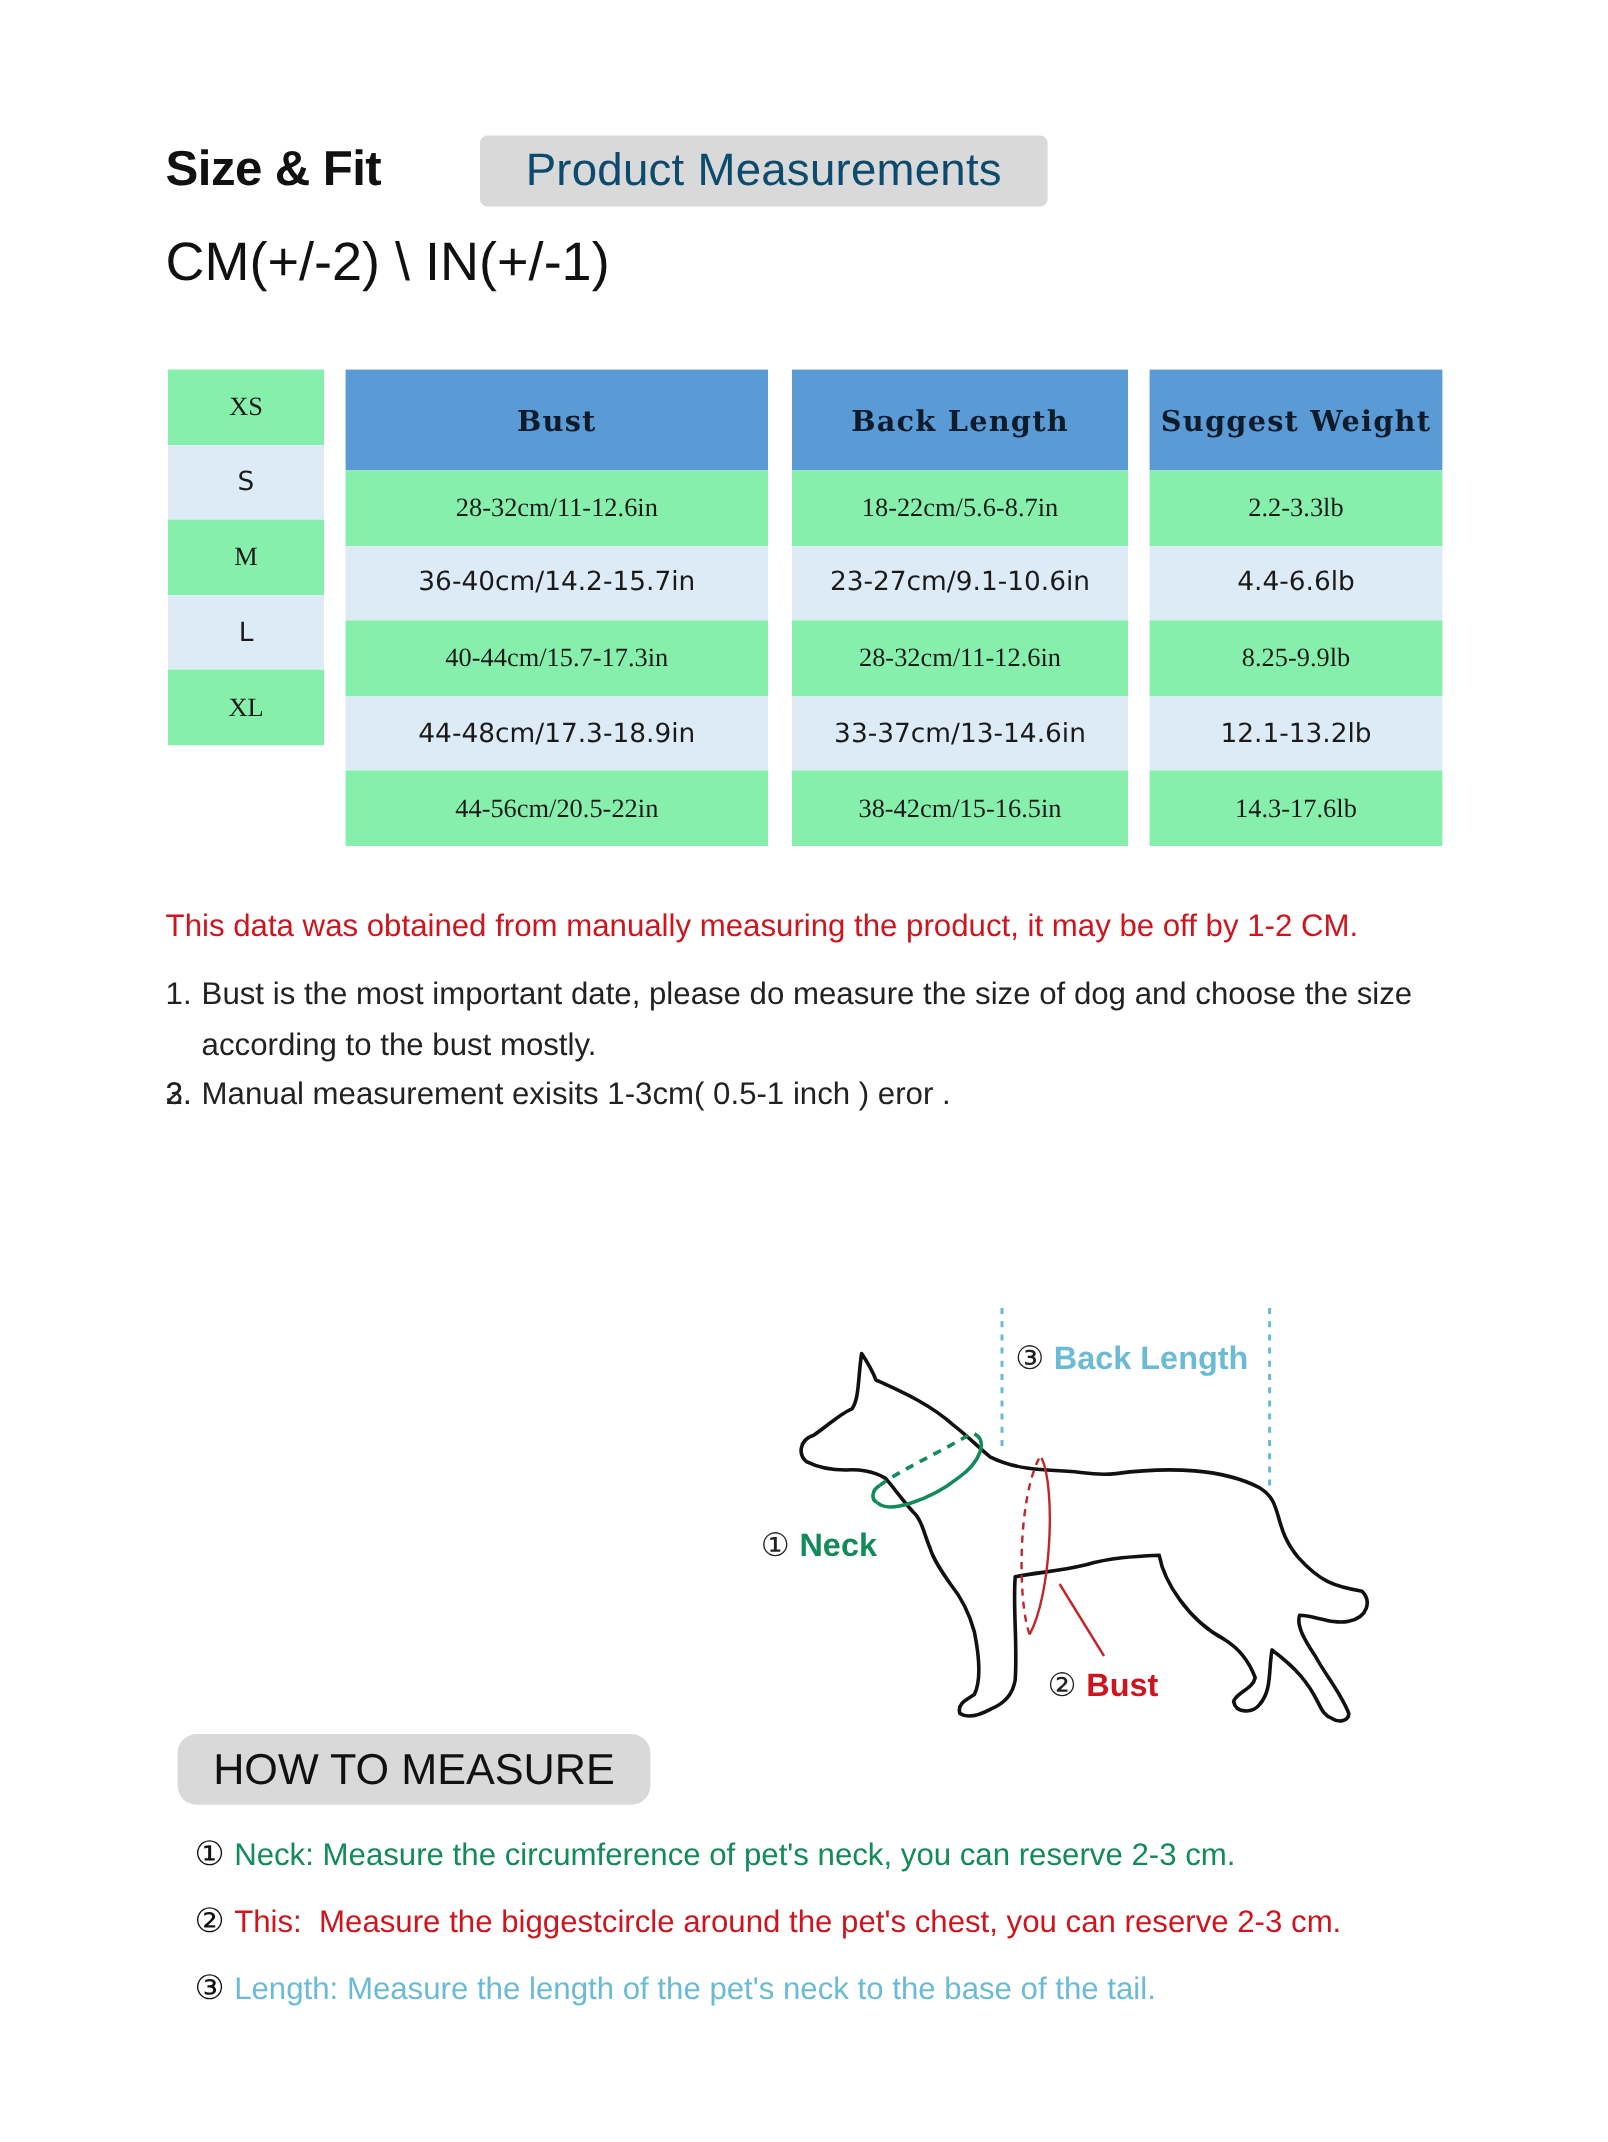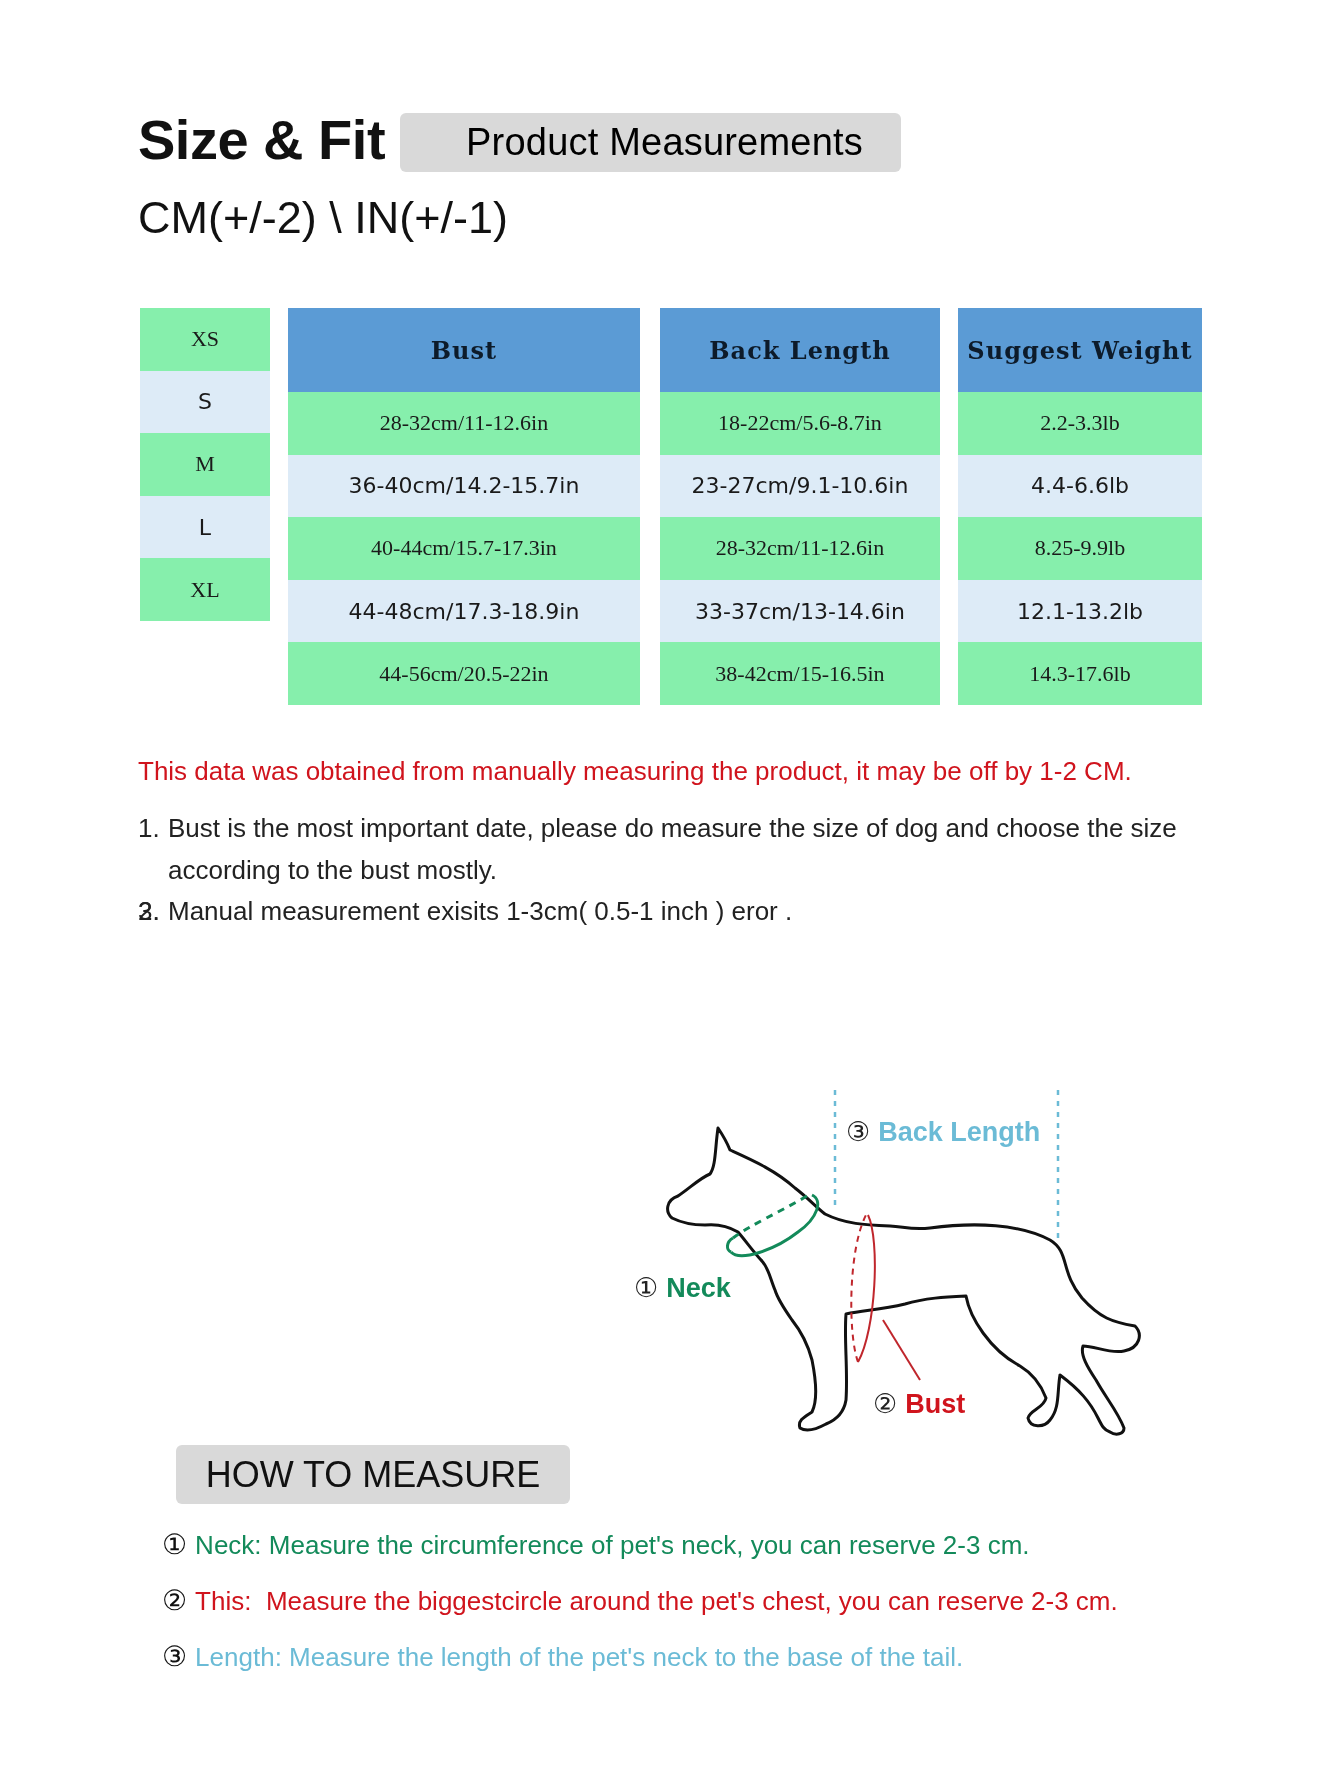--- a/index.html
+++ b/index.html
@@ -1,41 +1,41 @@
 <!DOCTYPE html>
 <html><head>
 <meta charset="utf-8">
 <style>
   html, body { margin: 0; padding: 0; background: #ffffff; }
   body { width: 1340px; height: 1785px; position: relative; overflow: hidden;
          font-family: "Liberation Sans", sans-serif; color: #111; }
   .abs { position: absolute; }
 
-  .title { left: 138px; top: 106px; font-size: 56px; font-weight: bold; color: #111; letter-spacing: -0.5px; line-height: 68px; }
+  .title { left: 138px; top: 106px; font-size: 41px; font-weight: bold; color: #111; letter-spacing: -0.5px; line-height: 68px; }
   .title-badge { left: 400px; top: 113px; width: 473px; height: 59px; background: #d9d9d9; border-radius: 6px;
-                 color: #000000; font-size: 38px; line-height: 59px; text-align: center; letter-spacing: 0.2px; padding-left: 28px; }
+                 color: #0c4a6e; font-size: 38px; line-height: 59px; text-align: center; letter-spacing: 0.2px; }
   .subtitle { left: 138px; top: 190px; font-size: 45px; color: #111; line-height: 56px; }
 
   .col { position: absolute; top: 308px; }
   .cell { display: flex; align-items: center; justify-content: center; box-sizing: border-box; }
   .cell.head { height: 84px; background: #5b9bd5; font-family: "DejaVu Serif", serif; font-weight: bold; font-size: 24px; color: #0d1b2a; letter-spacing: 1px; }
   .cell.r { height: 62.6px; font-family: "DejaVu Sans", sans-serif; font-size: 22px; color: #1a1a1a; }
   .cell.dark { background: #86efac; font-family: Liberation Serif, serif; }
   .cell.light { background: #ddebf7; }
 
   .note-red { left: 138px; top: 754px; font-size: 26px; color: #d0141d; line-height: 34px; }
   .notes { left: 138px; top: 808px; width: 1070px; font-size: 26px; color: #222; line-height: 41.5px; }
   .notes .item { position: relative; padding-left: 30px; }
   .notes .num { position: absolute; left: 0; top: 0; }
 
   .diagram { left: 0; top: 0; width: 1340px; height: 1785px; pointer-events: none; }
   .dlabel { font-size: 27px; font-weight: bold; line-height: 32px; }
   .circ { font-weight: normal; color: #222; margin-right: 8px; }
 
-  .how-badge { left: 176px; top: 1445px; width: 394px; height: 59px; background: #d9d9d9; border-radius: 6px;
+  .how-badge { left: 148px; top: 1445px; width: 394px; height: 59px; background: #d9d9d9; border-radius: 16px;
                font-size: 36px; line-height: 60px; color: #111; text-align: center; }
   .steps { left: 162px; top: 1517px; font-size: 26px; line-height: 56px; }
   .steps .circ { color: #111; font-size: 28px; margin-right: 8px; }
 </style>
 </head>
 <body>
 
 <div class="abs title">Size &amp; Fit</div>
 <div class="abs title-badge">Product Measurements</div>
 <div class="abs subtitle">CM(+/-2) \ IN(+/-1)</div>

